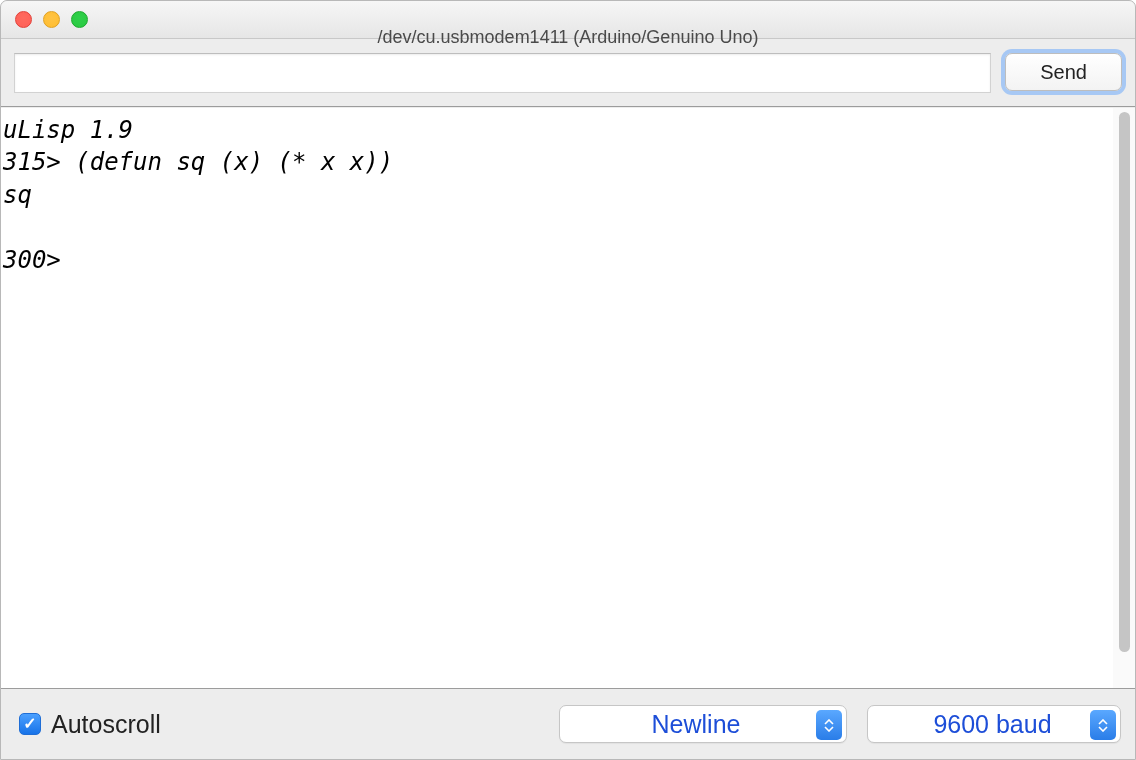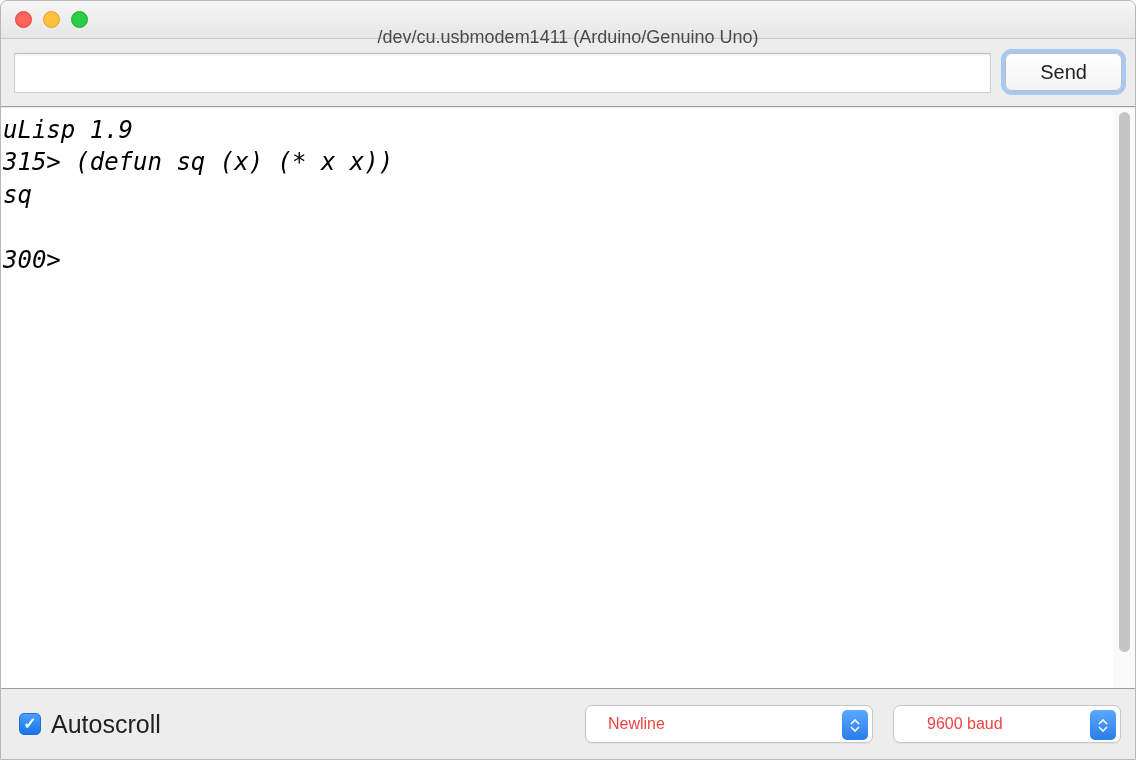--- a/index.html
+++ b/index.html
@@ -172,28 +172,28 @@
       display: flex;
       align-items: center;
       padding: 0 36px 0 22px;
       cursor: pointer;
       box-shadow: 0 1px 1px rgba(0,0,0,0.05);
     }
     .select-newline {
       width: 288px;
     }
     .select-baud {
-      width: 228px;
+      width: 254px;
       padding-left: 33px;
     }
     .select-text {
-      font-size: 16px;
-      color: #ef4444;
-      flex: 1;
-      text-align: left;
+      font-size: 25px;
+      color: #1d4ed8;
+      flex: 1;
+      text-align: center;
     }
     .select-arrows {
       position: absolute;
       right: 4px;
       top: 4px;
       width: 26px;
       height: 30px;
       background: linear-gradient(to bottom, #5aa8ff, #2a7de8);
       border-radius: 5px;
       display: flex;

